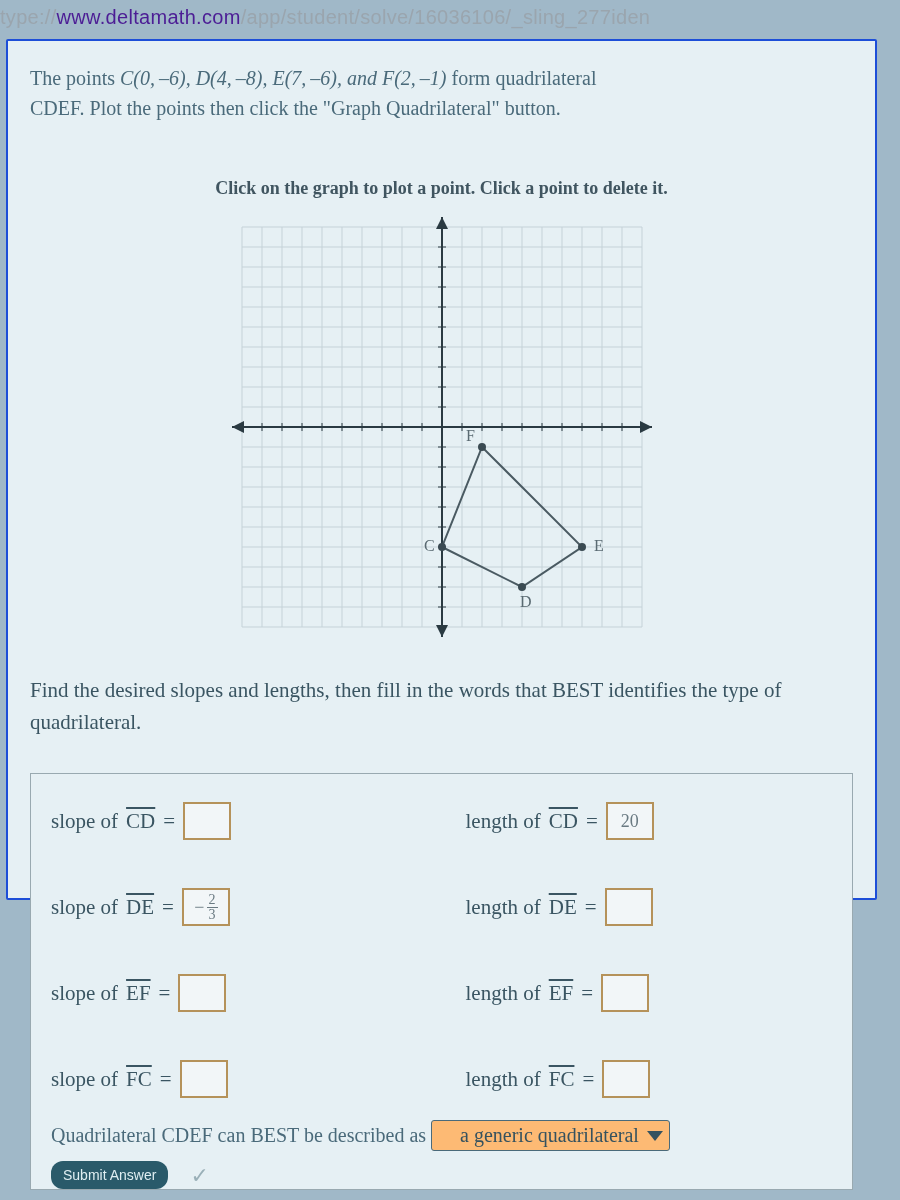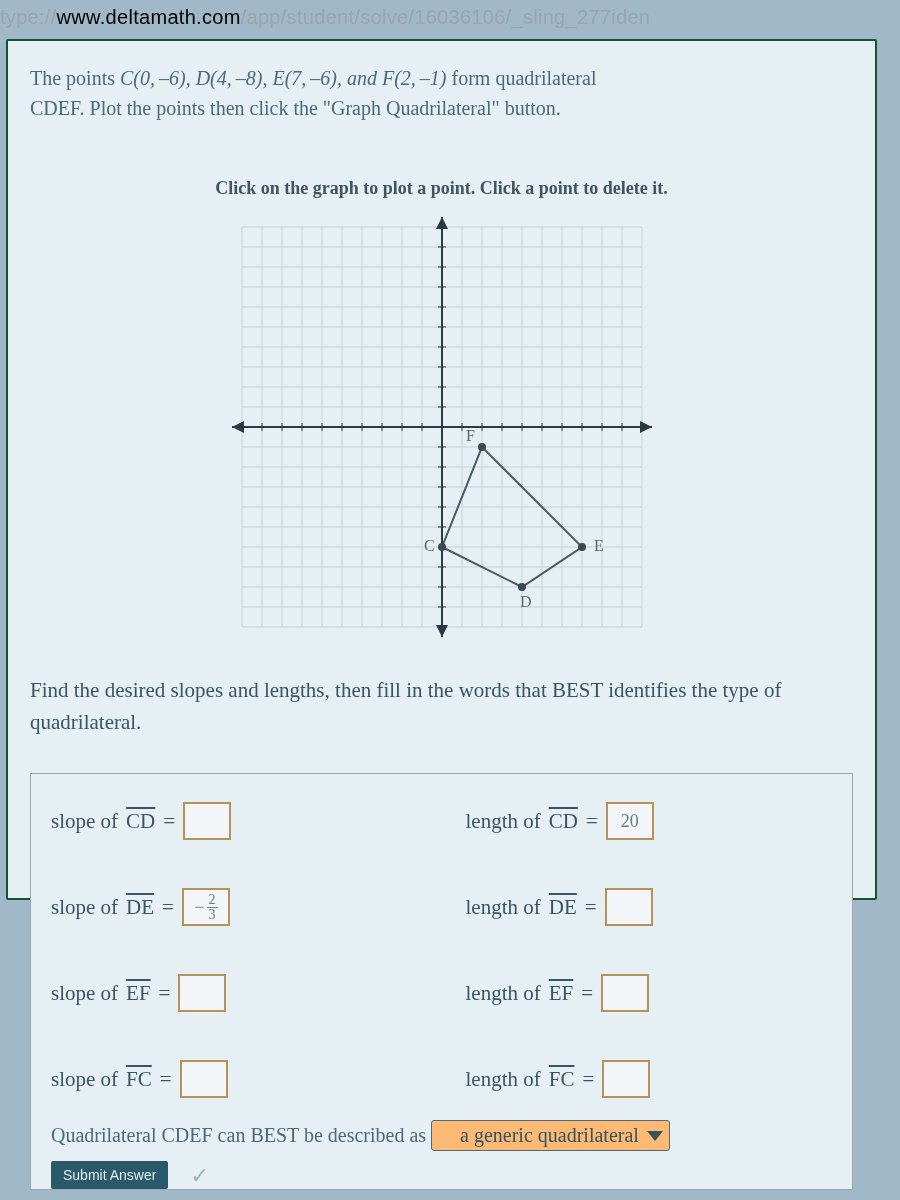--- a/index.html
+++ b/index.html
@@ -13,24 +13,24 @@
     overflow: hidden;
   }
   .url-bar {
     font-family: Arial, sans-serif;
     font-size: 20px;
     padding: 6px 0 10px 0;
     color: #7a8590;
     letter-spacing: 0.3px;
   }
   .url-bar .dim { color: #9aa5ae; }
-  .url-bar .dark { color: #000000; }
+  .url-bar .dark { color: #4c1d95; }
   .main-frame {
     background: #e6f0f4;
-    border: 2px solid #14532d;
+    border: 2px solid #1d4ed8;
     border-radius: 2px;
     margin: 0 23px 0 6px;
     height: 861px;
     padding: 22px 22px 0 22px;
     position: relative;
   }
   .problem-header {
     color: #4a6a7a;
     font-size: 20px;
     line-height: 1.5;
@@ -127,21 +127,21 @@
   }
   .submit-btn {
     display: inline-block;
     background: #2a5a6a;
     color: #dfeef2;
     font-family: Arial, sans-serif;
     font-size: 14px;
     padding: 6px 12px;
     margin-top: 10px;
     border: none;
-    border-radius: 2px;
+    border-radius: 12px;
   }
   .check-icon {
     display:inline-block;
     margin-left:18px;
     color:#9ab0b8;
     font-size:22px;
     vertical-align: middle;
   }
 </style>
 </head>

